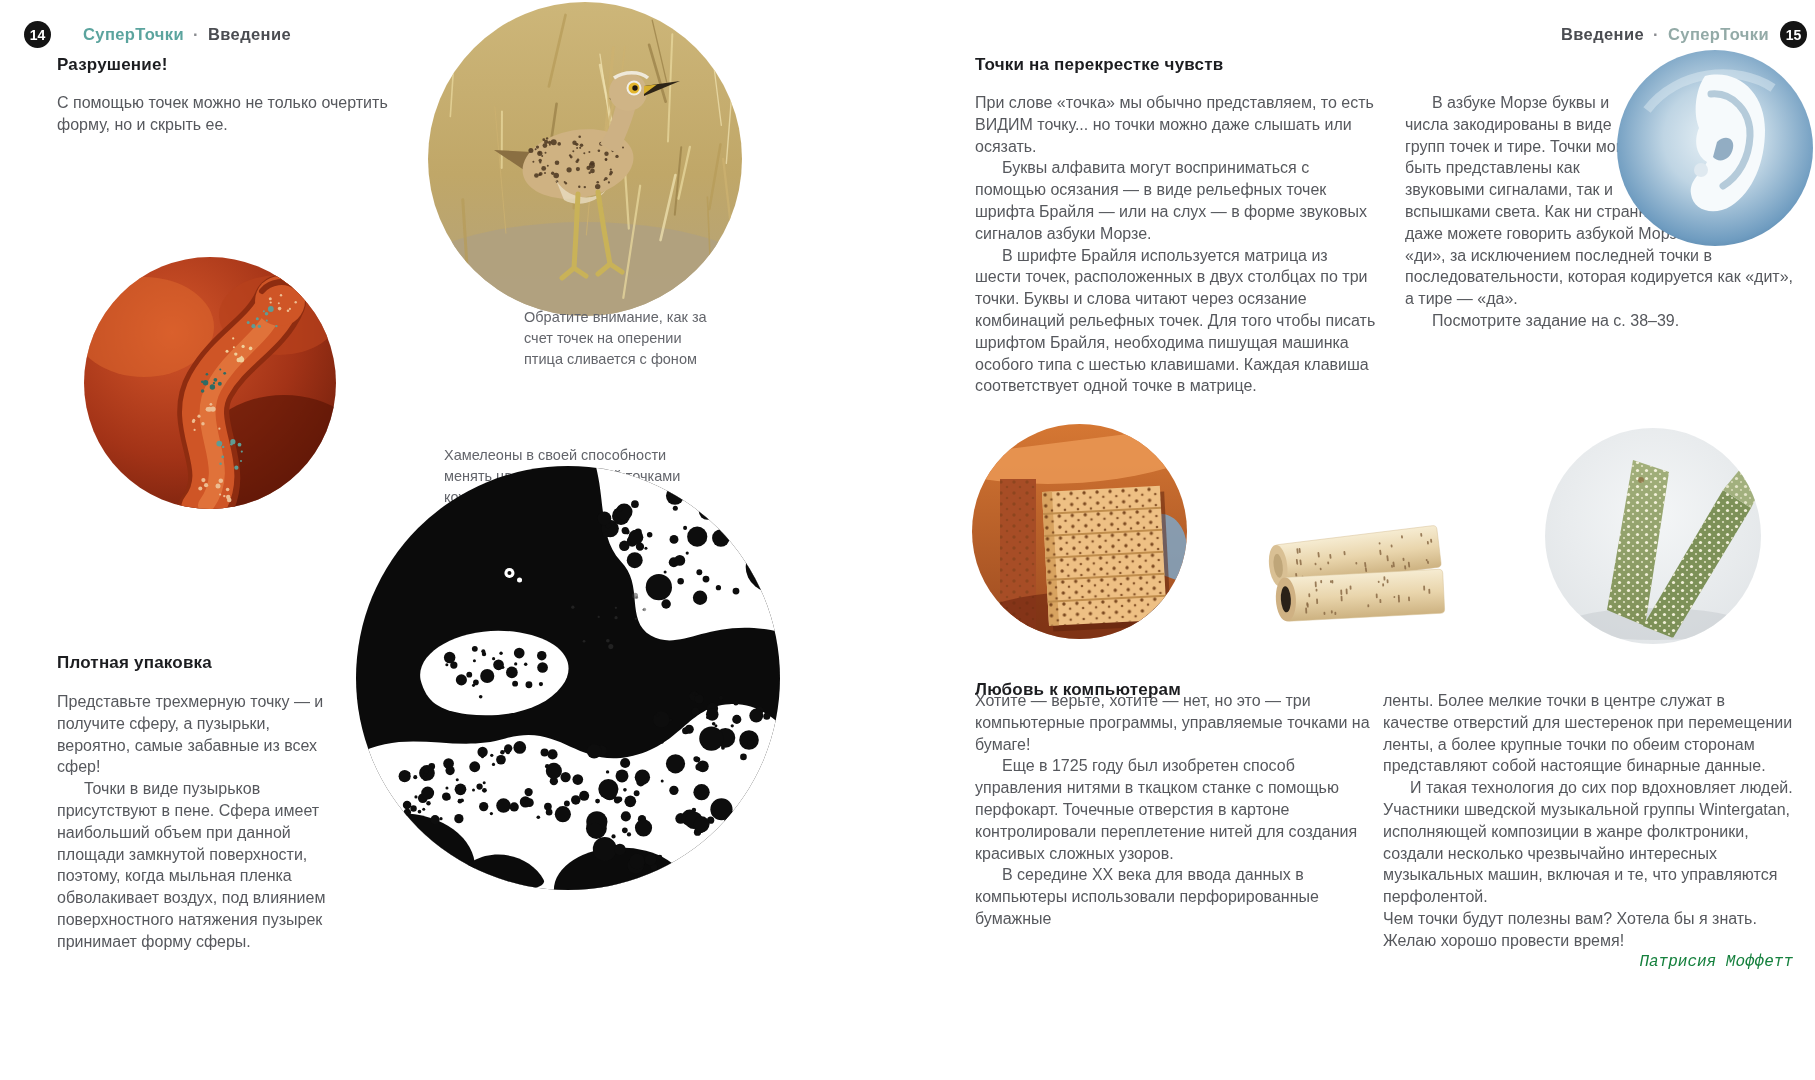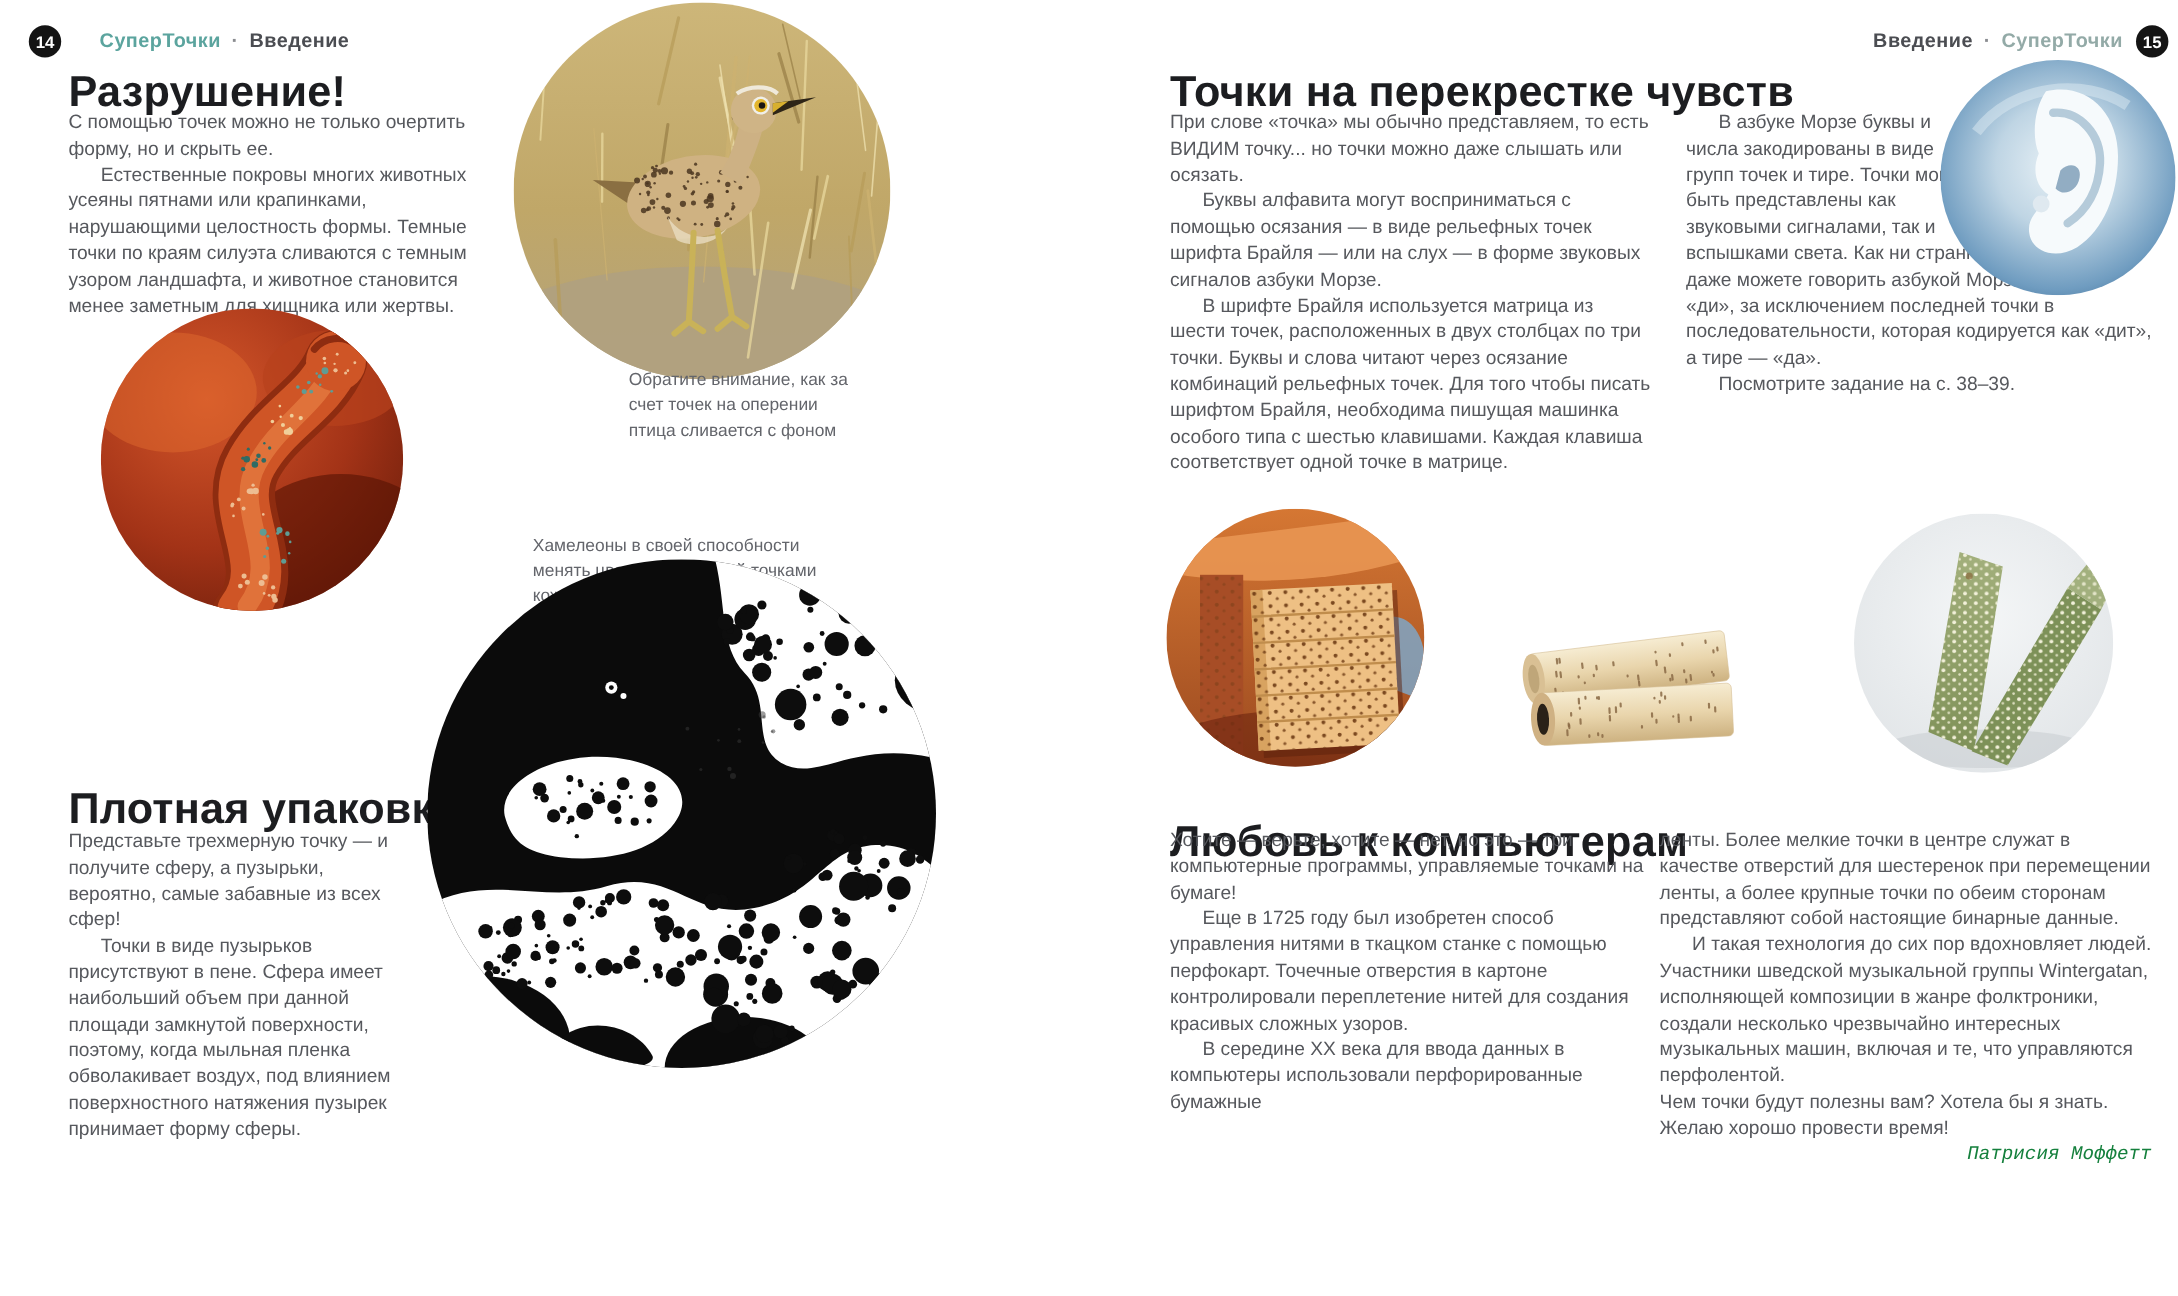--- a/index.html
+++ b/index.html
@@ -7,21 +7,21 @@
           font-family:"Liberation Sans", sans-serif;}
   .hdr{position:absolute;top:21px;display:flex;align-items:center;gap:11px;}
   .hdr-left{left:24px;align-items:center;}
   .hdr-right{right:8px;}
   .pagenum{width:27px;height:27px;border-radius:50%;background:#141414;color:#fff;
            font-size:14px;font-weight:bold;display:flex;align-items:center;justify-content:center;}
   .hdr-text{font-size:16.5px;font-weight:bold;letter-spacing:.4px;color:#4b4d52;display:flex;gap:9px;align-items:center;margin-left:21px;}
   .accent{color:#5ba49e;}
   .accent-light{color:#93aaa7;}
   .sep{color:#8a8c90;}
-  .h1{position:absolute;font-size:36px;font-weight:800;color:#1c1d20;letter-spacing:.2px;margin:0;}
+  .h1{position:absolute;font-size:17px;font-weight:800;color:#1c1d20;letter-spacing:.2px;margin:0;}
   .txt{position:absolute;font-size:16px;line-height:21.8px;color:#56585d;}
   .txt p{margin:0;}
   .txt p.ind{text-indent:27px;}
   .cap{position:absolute;font-size:14.5px;line-height:21px;color:#63656b;}
   .photo{position:absolute;display:block;}
   .ear-spacer{float:right;width:180px;height:112px;shape-outside:circle(104px at 130px 20px);}
   .gap-top{margin-top:22px;}
   .sig{text-align:right;font-style:italic;margin-top:10px;color:#15803d;font-family:Liberation Mono, monospace;}
 </style>
 </head>
@@ -34,21 +34,20 @@
     <div class="hdr-text">
       <span class="accent">СуперТочки</span>
       <span class="sep">·</span>
       <span>Введение</span>
     </div>
   </div>
 
   <h2 class="h1" style="left:57px;top:55px;">Разрушение!</h2>
   <div class="txt" style="left:57px;top:92px;width:362px;">
     <p>С помощью точек можно не только очертить форму, но и скрыть ее.</p>
-    <p class="ind">Естественные покровы многих животных усеяны пятнами или крапинками, нарушающими целостность формы. Темные точки по краям силуэта сливаются с темным узором ландшафта, и животное становится менее заметным для хищника или жертвы.</p>
   </div>
 
   <svg class="photo" style="left:428px;top:2px;" width="314" height="314" viewBox="0 0 314 314">
     <defs>
       <clipPath id="cpBird">
           <circle cx="157" cy="157" r="157"></circle>
         </clipPath>
       <linearGradient id="gBirdBg" x1="0" y1="0" x2="0" y2="1">
         <stop offset="0" stop-color="#cdb679"></stop>
           <stop offset="0.55" stop-color="#c0a768"></stop>

